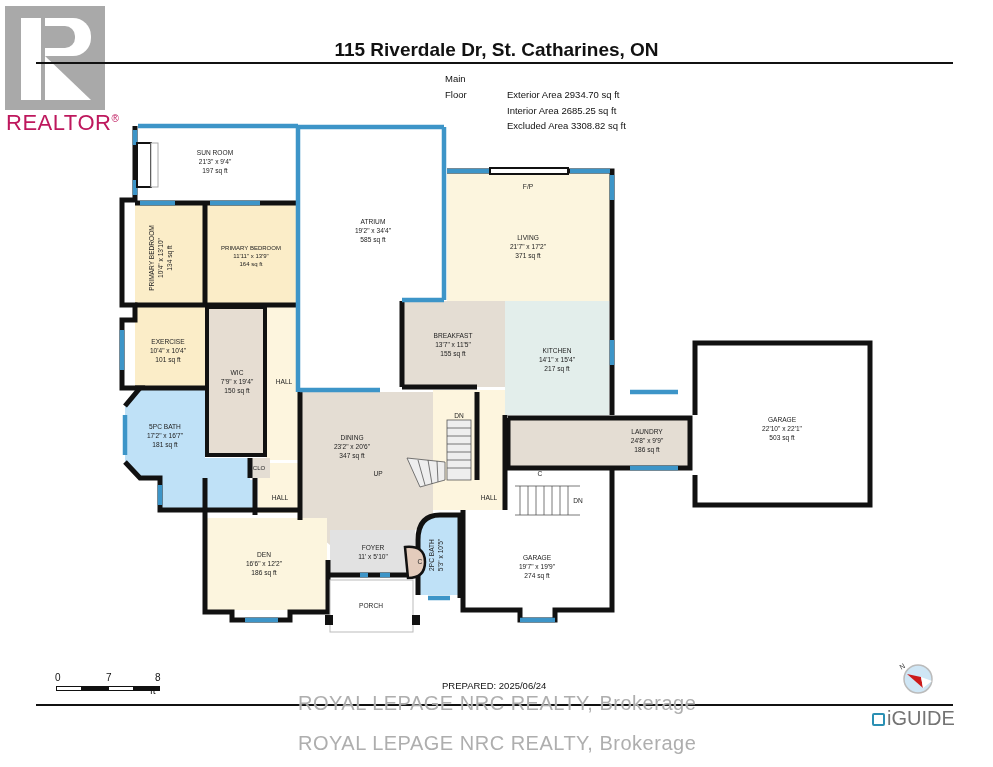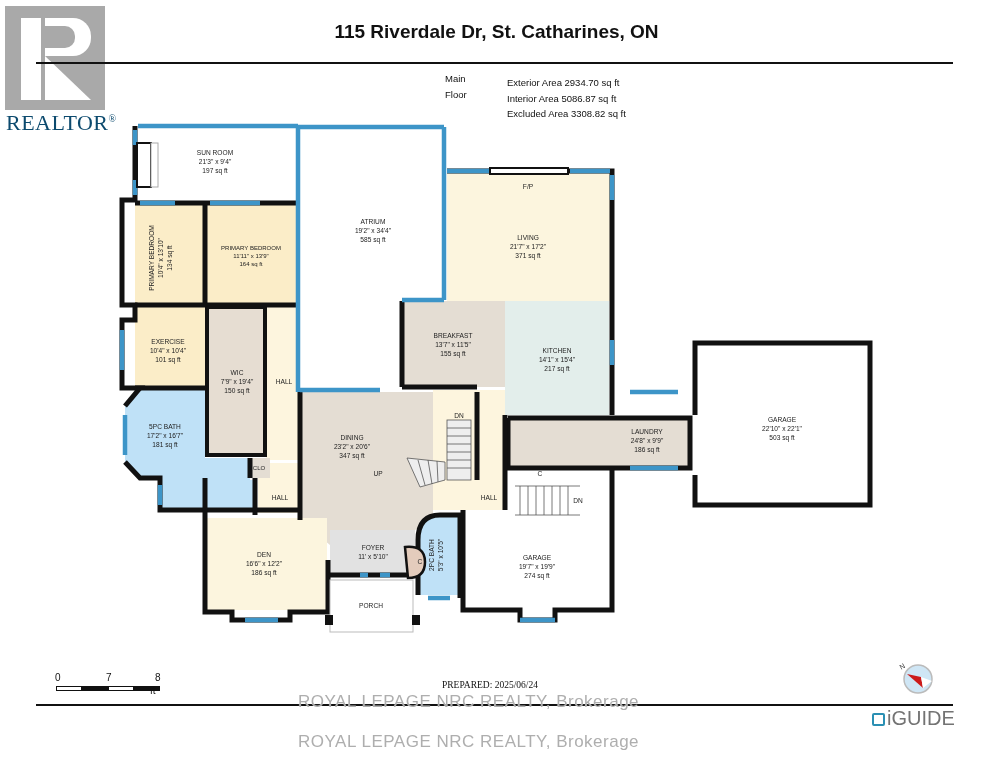--- a/index.html
+++ b/index.html
@@ -3,35 +3,35 @@
 <meta charset="utf-8">
 <style>
   html, body { margin:0; padding:0; background:#ffffff; }
   body { width:993px; height:767px; position:relative; overflow:hidden; font-family:"Liberation Sans", sans-serif; color:#111; }
   #stage { position:absolute; left:0; top:0; width:993px; height:767px; }
   .realtor-logo { position:absolute; left:5px; top:6px; width:100px; height:104px; background:#a9a9a9; }
   .realtor-logo .r-stem { position:absolute; left:16px; top:12px; width:20px; height:82px; background:#fff; }
   .realtor-logo .r-bowl { position:absolute; left:40px; top:12px; width:46px; height:38px; background:#fff; border-radius:0 18px 18px 0; }
   .realtor-logo .r-bowl-in { position:absolute; left:40px; top:20px; width:30px; height:22px; background:#a9a9a9; border-radius:0 10px 10px 0; }
   .realtor-logo .r-leg { position:absolute; left:40px; top:50px; width:0; height:0; border-left:46px solid #fff; border-top:44px solid transparent; }
-  .realtor-text { position:absolute; left:6px; top:110px; font-size:22px; color:#0c4a6e; letter-spacing:0.5px;font-family:Liberation Serif, serif; }
+  .realtor-text { position:absolute; left:6px; top:110px; font-size:22px; color:#be185d; letter-spacing:0.5px; }
   .realtor-text sup { font-size:10px; }
-  .title { position:absolute; left:0; width:993px; top:21px; text-align:center; font-weight:bold; font-size:19px; color:#111; }
+  .title { position:absolute; left:0; width:993px; top:39px; text-align:center; font-weight:bold; font-size:19px; color:#111; }
   .title-rule { position:absolute; left:36px; right:40px; top:62px; height:2px; background:#111; }
   .areas { position:absolute; left:445px; top:71px; font-size:9.5px; line-height:15.5px; color:#111; }
   .areas .lbl { position:absolute; left:0; top:0; font-weight:normal; }
-  .areas .vals { position:absolute; left:62px; top:4px; white-space:nowrap; }
+  .areas .vals { position:absolute; left:62px; top:16px; white-space:nowrap; }
   .scale { position:absolute; left:55px; top:672px; width:130px; height:30px; }
   .scale .t { position:absolute; top:0; font-size:10px; }
   .scale .bar { position:absolute; top:14px; height:5px; border:1px solid #111; box-sizing:border-box; }
   .scale .ft { position:absolute; left:95px; top:13px; font-size:10px; }
-  .prepared { position:absolute; left:442px; top:680px; font-size:9.5px;font-family:Liberation Serif, serif; }
+  .prepared { position:absolute; left:442px; top:680px; font-size:9.5px; }
   .foot-rule { position:absolute; left:36px; right:40px; top:704px; height:2px; background:#111; }
   .disclaimer { position:absolute; left:39px; top:711px; font-size:8.6px; color:#111; white-space:nowrap; }
-  .watermark { position:absolute; font-size:17px; color:rgba(160,160,160,0.85); letter-spacing:0.5px; white-space:nowrap; text-shadow:0 0 1px #fff;text-align:center; }
+  .watermark { position:absolute; font-size:20px; color:rgba(160,160,160,0.85); letter-spacing:0.5px; white-space:nowrap; text-shadow:0 0 1px #fff;text-align:center; }
   .wm1 { left:298px; top:692px; }
   .wm2 { left:298px; top:732px; }
   .iguide { position:absolute; left:872px; top:707px; font-size:20px; color:#737373; white-space:nowrap; }
   .iguide .ibox { display:inline-block; width:13px; height:13px; border:2px solid #2a8fb3; border-radius:2px; vertical-align:-1px; margin-right:2px; position:relative; box-sizing:border-box; }
   .compass { position:absolute; left:896px; top:657px; width:40px; height:40px; }
   svg text { font-family:"Liberation Sans", sans-serif; }
 </style>
 </head>
 <body>
 
@@ -45,21 +45,21 @@
   </div>
   <div class="realtor-text"><span>REALTOR</span><sup>®</sup></div>
 
   <div class="title">115 Riverdale Dr, St. Catharines, ON</div>
   <div class="title-rule"></div>
 
   <div class="areas">
     <span class="lbl">Main Floor</span>
     <div class="vals">
       <div>Exterior Area 2934.70 sq ft</div>
-      <div>Interior Area 5086.87 sq ft</div>
+      <div>Interior Area 2685.25 sq ft</div>
       <div>Excluded Area 3308.82 sq ft</div>
     </div>
   </div>
 
   <svg style="position:absolute;left:0;top:0" width="993" height="767" viewBox="0 0 993 767">
 
     <g>
 
       <rect x="135" y="126" width="163" height="76" fill="#ffffff"></rect>
 

